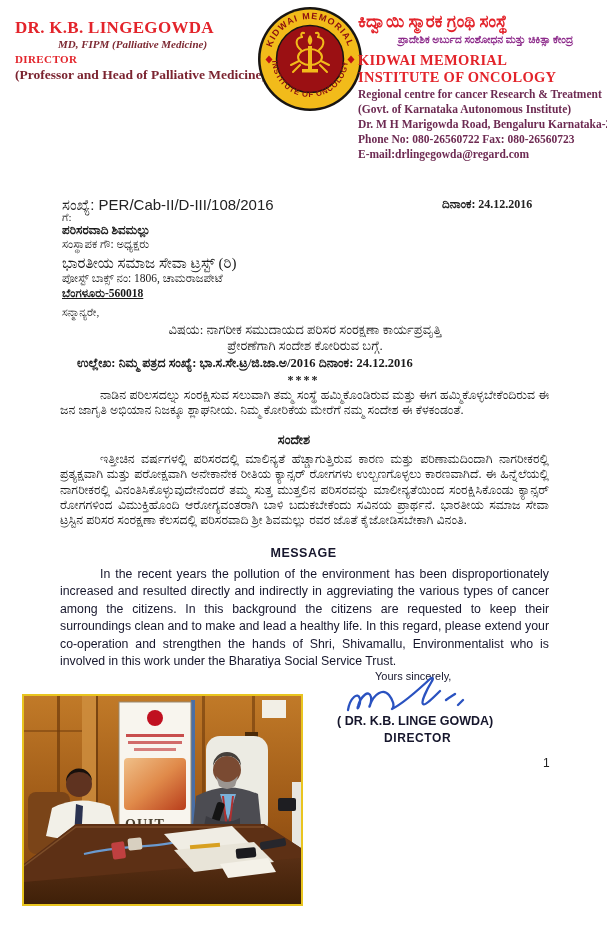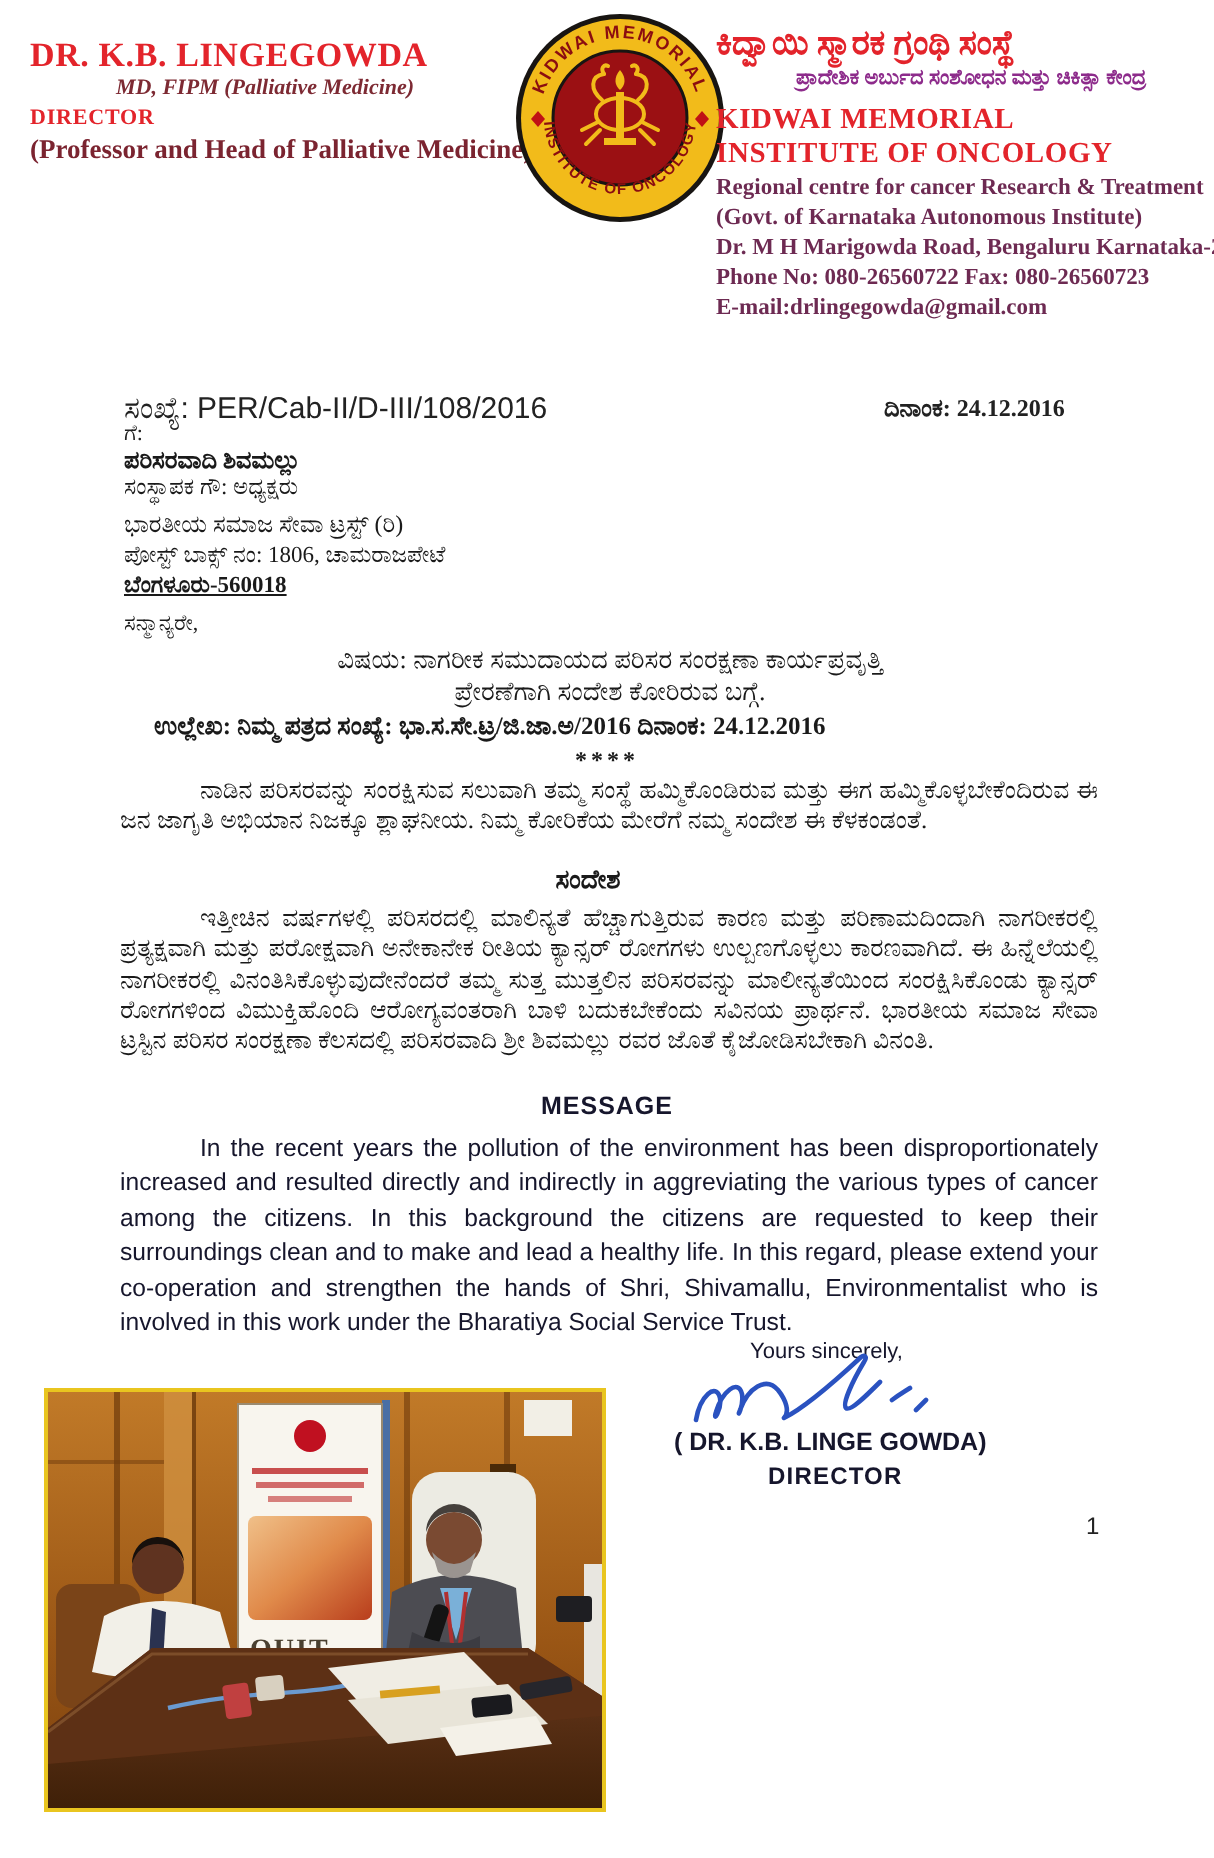--- a/index.html
+++ b/index.html
@@ -22,21 +22,21 @@
   .l1{left:358px;top:88px;} .l2{left:358px;top:103px;} .l3{left:358px;top:118px;}
   .l4{left:358px;top:133px;} .l5{left:358px;top:148px;}
 
   
   .ref-no{left:62px;top:196px;font-size:15px;font-weight:normal;color:#222;
           font-family:"Liberation Sans",sans-serif;}
   .ref-date{left:424px;top:197px;font-size:12px;font-weight:bold;color:#222;margin-left:18px;}
   .to-label{left:62px;top:211px;font-size:11px;color:#222;}
   .addr-name{left:62px;top:223px;font-size:12px;font-weight:bold;color:#1a1a1a;}
   .addr-desig{left:62px;top:238px;font-size:11.5px;color:#1a1a1a;}
-  .addr-org{left:62px;top:255px;font-size:12px;color:#1a1a1a;}
+  .addr-org{left:62px;top:255px;font-size:15px;color:#1a1a1a;}
   .addr-street{left:62px;top:272px;font-size:11.5px;color:#1a1a1a;}
   .addr-city{left:62px;top:287px;font-size:11.5px;font-weight:bold;color:#1a1a1a;text-decoration:underline;}
 
   
   .salutation{left:62px;top:306px;font-size:11px;color:#1a1a1a;}
   .subject{left:85px;top:322px;width:440px;text-align:center;font-size:13px;font-weight:normal;
            color:#1a1a1a;line-height:16px;}
   .ref-line{left:77px;top:356px;font-size:12.5px;font-weight:bold;color:#1a1a1a;}
   .stars{left:0;top:373px;width:607px;text-align:center;font-size:12px;font-weight:bold;color:#1a1a1a;letter-spacing:2px;}
   .kn-para{left:60px;width:489px;font-size:12.5px;color:#1a1a1a;text-align:justify;
@@ -104,40 +104,40 @@
   </svg>
 
   <div class="abs hdr-kn-title">ಕಿದ್ವಾಯಿ ಸ್ಮಾರಕ ಗ್ರಂಥಿ ಸಂಸ್ಥೆ</div>
   <div class="abs hdr-kn-sub">ಪ್ರಾದೇಶಿಕ ಅರ್ಬುದ ಸಂಶೋಧನ ಮತ್ತು ಚಿಕಿತ್ಸಾ ಕೇಂದ್ರ</div>
   <div class="abs hdr-en1">KIDWAI MEMORIAL</div>
   <div class="abs hdr-en2">INSTITUTE OF ONCOLOGY</div>
   <div class="abs hdr-line l1">Regional centre for cancer Research &amp; Treatment</div>
   <div class="abs hdr-line l2">(Govt. of Karnataka Autonomous Institute)</div>
   <div class="abs hdr-line l3">Dr. M H Marigowda Road, Bengaluru Karnataka-29</div>
   <div class="abs hdr-line l4">Phone No: 080-26560722  Fax: 080-26560723</div>
-  <div class="abs hdr-line l5">E-mail:drlingegowda@gmail.com</div>
+  <div class="abs hdr-line l5">E-mail:drlingegowda@regard.com</div>
 
   <div class="abs ref-no">ಸಂಖ್ಯೆ: PER/Cab-II/D-III/108/2016</div>
   <div class="abs ref-date">ದಿನಾಂಕ: 24.12.2016</div>
 
   <div class="abs to-label">ಗೆ:</div>
   <div class="abs addr-name">ಪರಿಸರವಾದಿ ಶಿವಮಲ್ಲು</div>
   <div class="abs addr-desig">ಸಂಸ್ಥಾಪಕ ಗೌ: ಅಧ್ಯಕ್ಷರು</div>
   <div class="abs addr-org">ಭಾರತೀಯ ಸಮಾಜ ಸೇವಾ ಟ್ರಸ್ಟ್ (ರಿ)</div>
   <div class="abs addr-street">ಪೋಸ್ಟ್ ಬಾಕ್ಸ್ ನಂ: 1806, ಚಾಮರಾಜಪೇಟೆ</div>
   <div class="abs addr-city">ಬೆಂಗಳೂರು-560018</div>
 
   <div class="abs salutation">ಸನ್ಮಾನ್ಯರೇ,</div>
   <div class="abs subject">
     <div>ವಿಷಯ: ನಾಗರೀಕ ಸಮುದಾಯದ ಪರಿಸರ ಸಂರಕ್ಷಣಾ ಕಾರ್ಯಪ್ರವೃತ್ತಿ</div>
     <div>ಪ್ರೇರಣೆಗಾಗಿ ಸಂದೇಶ ಕೋರಿರುವ ಬಗ್ಗೆ.</div>
   </div>
   <div class="abs ref-line">ಉಲ್ಲೇಖ: ನಿಮ್ಮ ಪತ್ರದ ಸಂಖ್ಯೆ: ಭಾ.ಸ.ಸೇ.ಟ್ರ/ಜಿ.ಜಾ.ಅ/2016 ದಿನಾಂಕ: 24.12.2016</div>
   <div class="abs stars">****</div>
-  <div class="abs kn-para p1">ನಾಡಿನ ಪರಿಸರವನ್ನು ಸಂರಕ್ಷಿಸುವ ಸಲುವಾಗಿ ತಮ್ಮ ಸಂಸ್ಥೆ ಹಮ್ಮಿಕೊಂಡಿರುವ ಮತ್ತು ಈಗ ಹಮ್ಮಿಕೊಳ್ಳಬೇಕೆಂದಿರುವ ಈ ಜನ ಜಾಗೃತಿ ಅಭಿಯಾನ ನಿಜಕ್ಕೂ ಶ್ಲಾಘನೀಯ. ನಿಮ್ಮ ಕೋರಿಕೆಯ ಮೇರೆಗೆ ನಮ್ಮ ಸಂದೇಶ ಈ ಕೆಳಕಂಡಂತೆ.</div>
+  <div class="abs kn-para p1">ನಾಡಿನ ಪರಿಲಸದಲ್ನು ಸಂರಕ್ಷಿಸುವ ಸಲುವಾಗಿ ತಮ್ಮ ಸಂಸ್ಥೆ ಹಮ್ಮಿಕೊಂಡಿರುವ ಮತ್ತು ಈಗ ಹಮ್ಮಿಕೊಳ್ಳಬೇಕೆಂದಿರುವ ಈ ಜನ ಜಾಗೃತಿ ಅಭಿಯಾನ ನಿಜಕ್ಕೂ ಶ್ಲಾಘನೀಯ. ನಿಮ್ಮ ಕೋರಿಕೆಯ ಮೇರೆಗೆ ನಮ್ಮ ಸಂದೇಶ ಈ ಕೆಳಕಂಡಂತೆ.</div>
   <div class="abs kn-msg-head">ಸಂದೇಶ</div>
   <div class="abs kn-para p2">ಇತ್ತೀಚಿನ ವರ್ಷಗಳಲ್ಲಿ ಪರಿಸರದಲ್ಲಿ ಮಾಲಿನ್ಯತೆ ಹೆಚ್ಚಾಗುತ್ತಿರುವ ಕಾರಣ ಮತ್ತು ಪರಿಣಾಮದಿಂದಾಗಿ ನಾಗರೀಕರಲ್ಲಿ ಪ್ರತ್ಯಕ್ಷವಾಗಿ ಮತ್ತು ಪರೋಕ್ಷವಾಗಿ ಅನೇಕಾನೇಕ ರೀತಿಯ ಕ್ಯಾನ್ಸರ್ ರೋಗಗಳು ಉಲ್ಬಣಗೊಳ್ಳಲು ಕಾರಣವಾಗಿದೆ. ಈ ಹಿನ್ನೆಲೆಯಲ್ಲಿ ನಾಗರೀಕರಲ್ಲಿ ವಿನಂತಿಸಿಕೊಳ್ಳುವುದೇನೆಂದರೆ ತಮ್ಮ ಸುತ್ತ ಮುತ್ತಲಿನ ಪರಿಸರವನ್ನು ಮಾಲೀನ್ಯತೆಯಿಂದ ಸಂರಕ್ಷಿಸಿಕೊಂಡು ಕ್ಯಾನ್ಸರ್ ರೋಗಗಳಿಂದ ವಿಮುಕ್ತಿಹೊಂದಿ ಆರೋಗ್ಯವಂತರಾಗಿ ಬಾಳಿ ಬದುಕಬೇಕೆಂದು ಸವಿನಯ ಪ್ರಾರ್ಥನೆ. ಭಾರತೀಯ ಸಮಾಜ ಸೇವಾ ಟ್ರಸ್ಟಿನ ಪರಿಸರ ಸಂರಕ್ಷಣಾ ಕೆಲಸದಲ್ಲಿ ಪರಿಸರವಾದಿ ಶ್ರೀ ಶಿವಮಲ್ಲು ರವರ ಜೊತೆ ಕೈಜೋಡಿಸಬೇಕಾಗಿ ವಿನಂತಿ.</div>
   <div class="abs en-msg-head">MESSAGE</div>
   <div class="abs en-para">In the recent years  the pollution of  the environment has been disproportionately increased and resulted directly and indirectly in aggreviating the various types of cancer among the citizens.  In this background the citizens are requested to keep their surroundings clean and to make and  lead a healthy life. In this regard, please extend your co-operation and strengthen the hands of  Shri, Shivamallu, Environmentalist  who is involved in this work under the Bharatiya Social Service Trust.</div>
 
   <div class="abs closing">Yours sincerely,</div>
   <svg class="abs sig" width="165" height="44" viewBox="0 0 165 44">
     <path d="M6,34 C8,22 16,15 18,23 C19,29 14,36 16,30 C19,20 27,13 29,21 C30,27 26,34 28,29
              C32,18 41,12 47,19 C51,24 53,30 50,33 C60,28 74,16 88,3 C90,1 92,2 90,5
              C84,15 79,26 81,28 C83,30 91,22 98,15 M104,24 C108,21 110,20 113,18 M116,29 C118,27 119,26 121,24" stroke="#2a52c0" stroke-width="2.3" fill="none" stroke-linecap="round" stroke-linejoin="round"></path>

